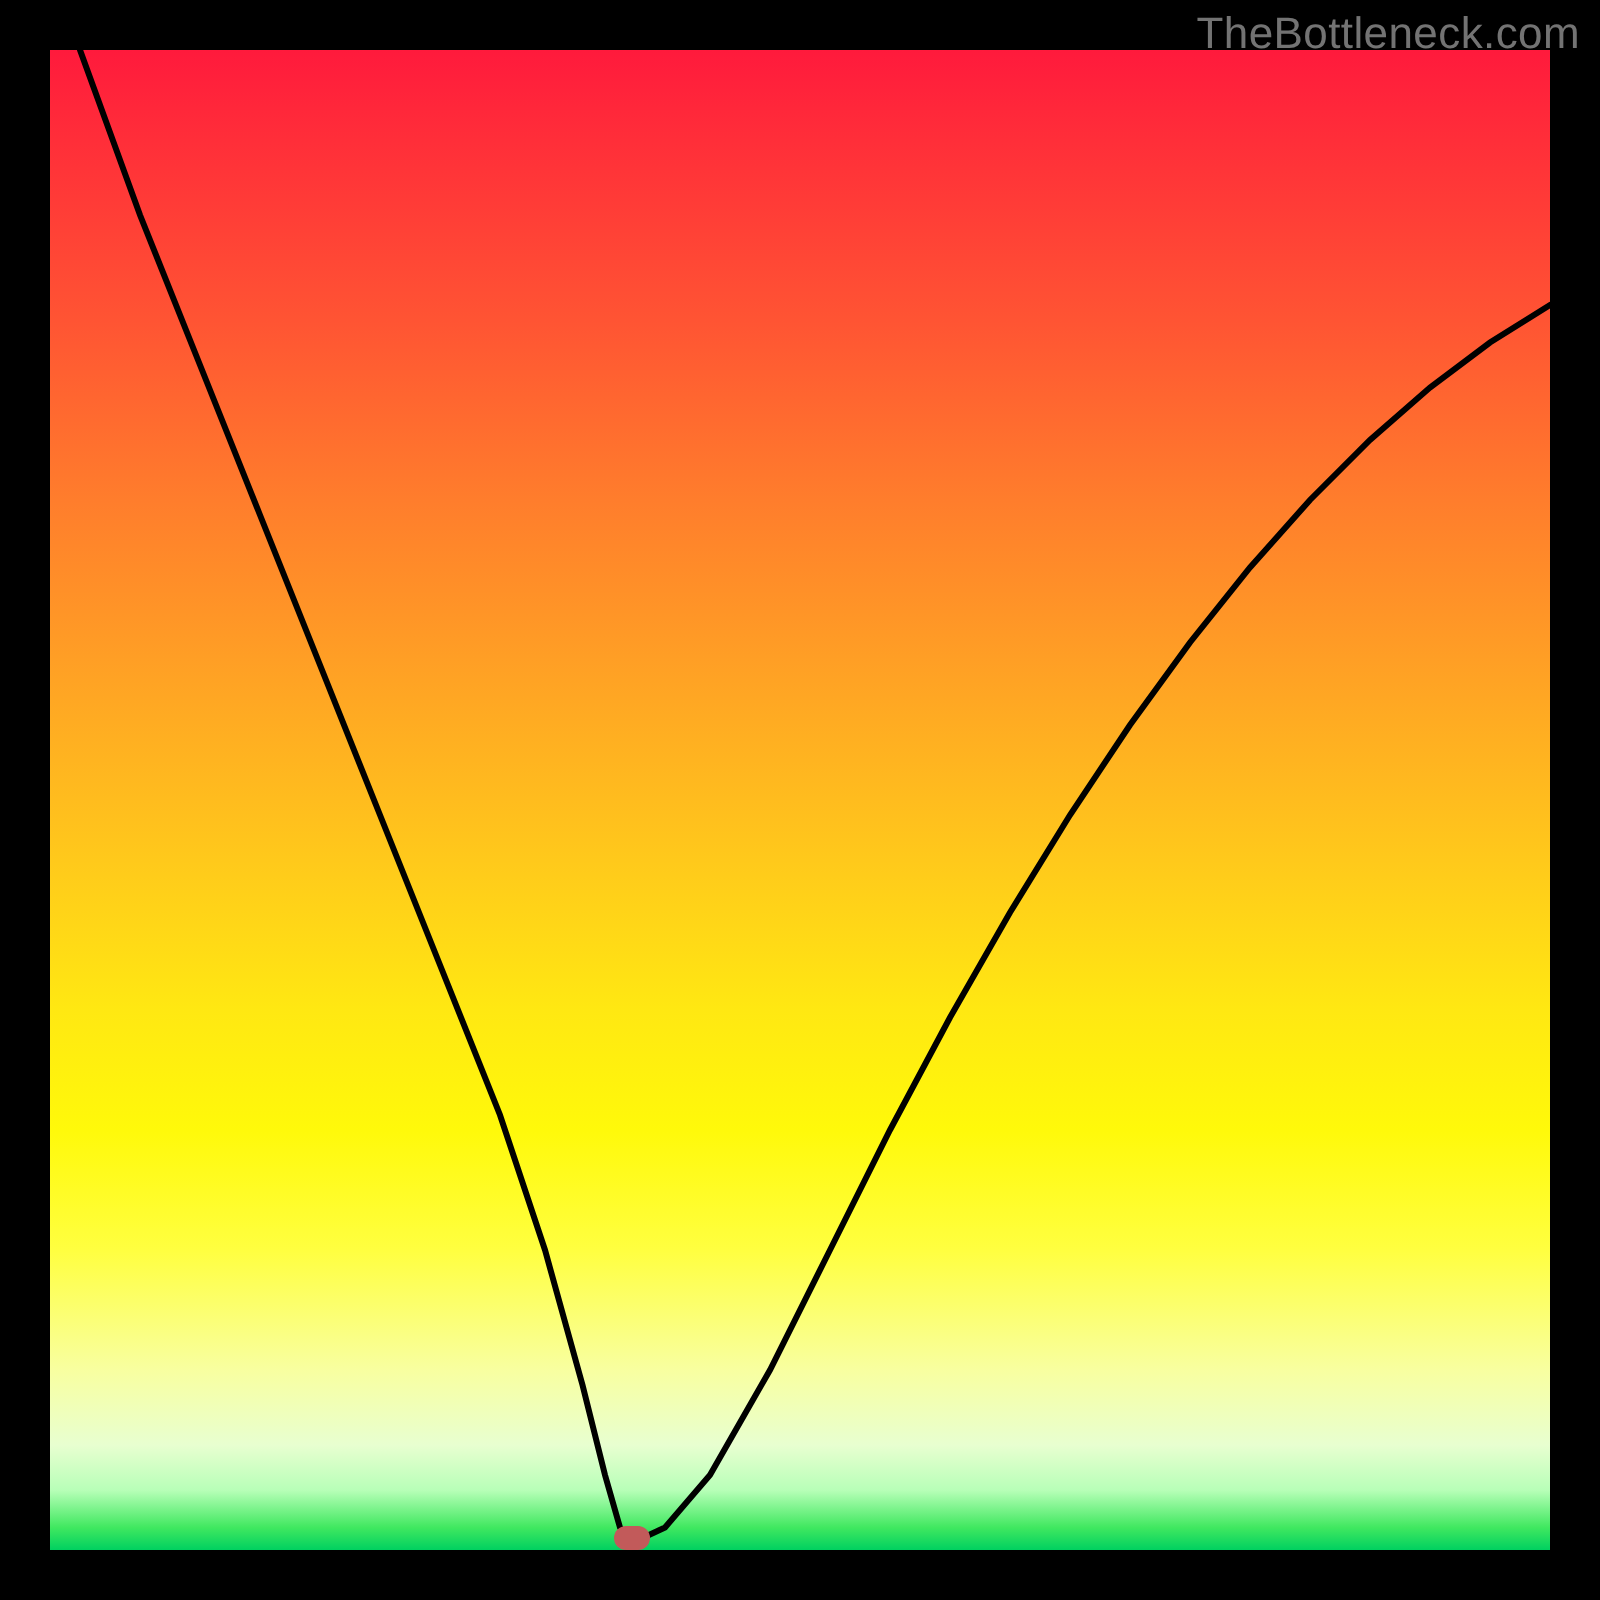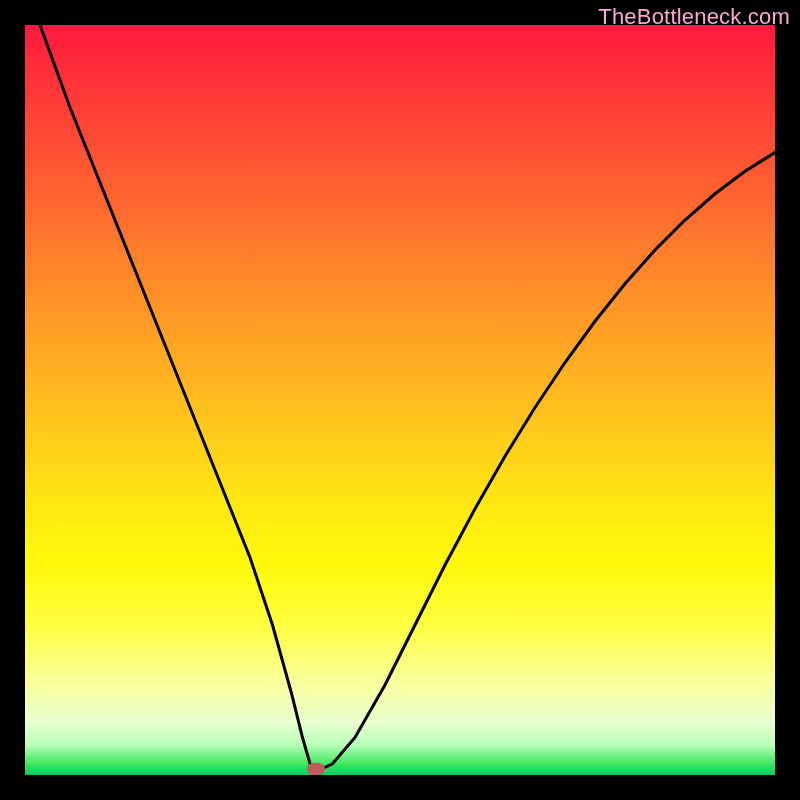--- a/index.html
+++ b/index.html
@@ -55,21 +55,21 @@
     width: 18px;
     height: 12px;
     border-radius: 6px;
     background: #c25a5a;
   }
   .watermark {
     position: absolute;
     top: 4px;
     right: 10px;
     font-size: 22px;
-    color: #f9a8d4;
+    color: #737373;
     font-weight: 400;
     letter-spacing: 0.2px;
     user-select: none;
   }
 </style>
 </head>
 <body>
 
 <div class="outer">
   <div class="watermark">TheBottleneck.com</div>

